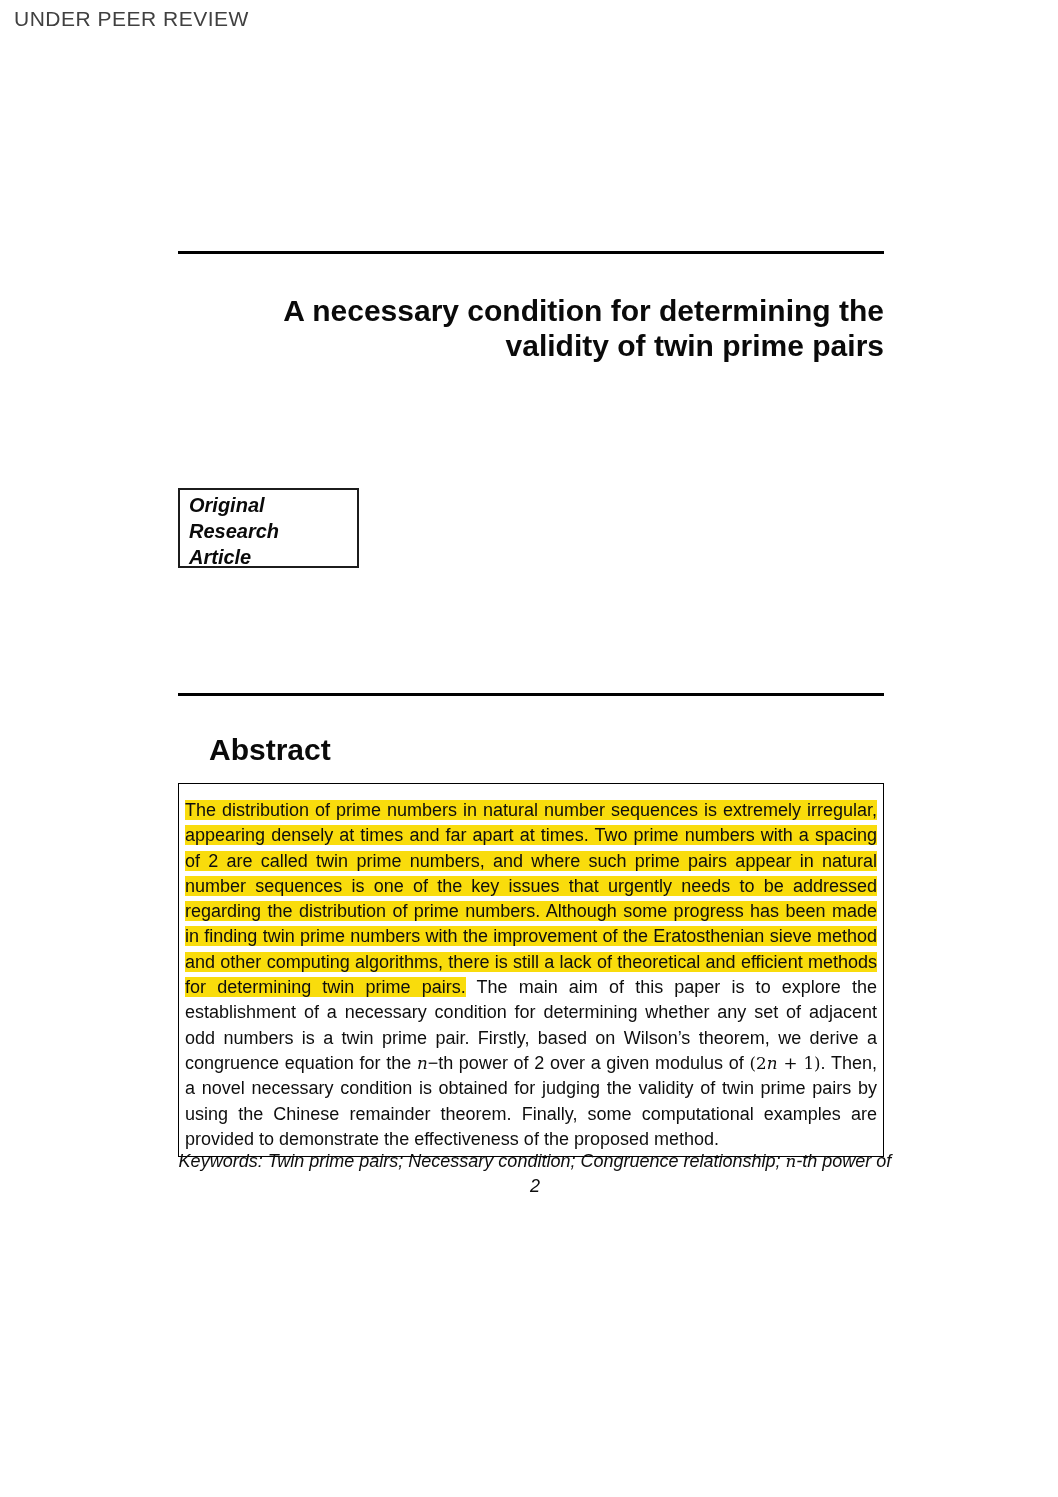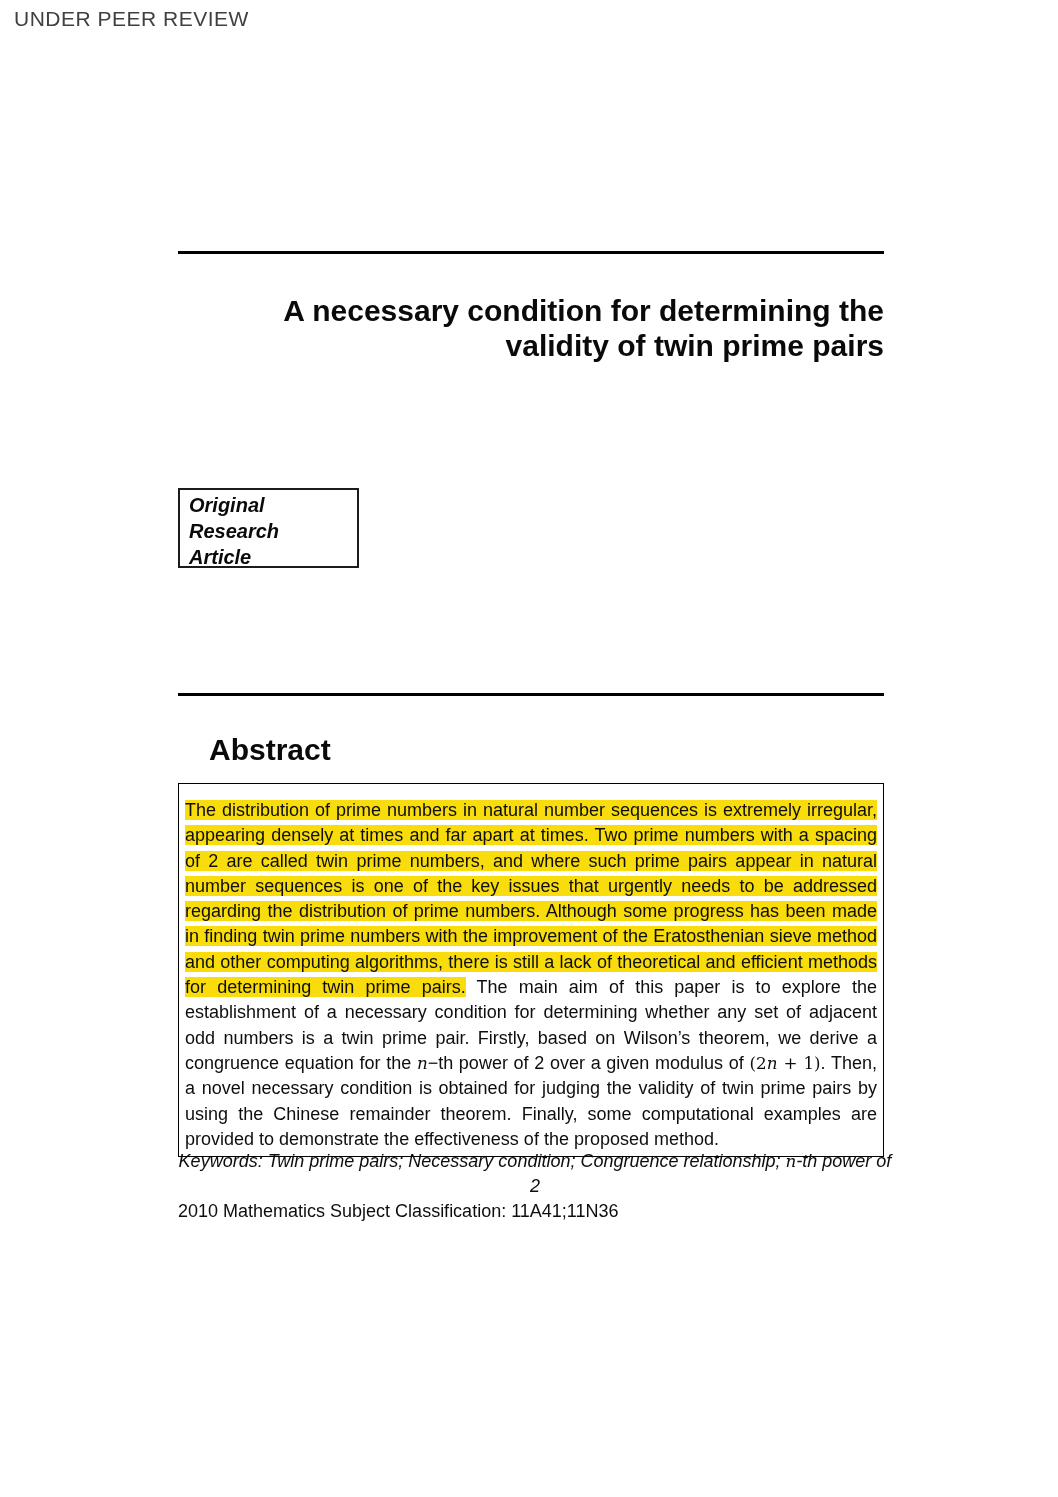--- a/index.html
+++ b/index.html
@@ -95,15 +95,14 @@
 
   <div class="abstract-box">
     <p class="abstract-text"><span class="hl" style="background-color: rgb(249, 220, 12);">The distribution of prime numbers in natural number sequences is extremely irregular, appearing densely at times and far apart at times. Two prime numbers with a spacing of 2 are called twin prime numbers, and where such prime pairs appear in natural number sequences is one of the key issues that urgently needs to be addressed regarding the distribution of prime numbers. Although some progress has been made in finding twin prime numbers with the improvement of the Eratosthenian sieve method and other computing algorithms, there is still a lack of theoretical and efficient methods for determining twin prime pairs.</span><span class="seg-normal"> The main aim of this paper is to explore the establishment of a necessary condition for determining whether any set of adjacent odd numbers is a twin prime pair. Firstly, based on Wilson’s theorem, we derive a congruence equation for the </span><span class="seg-math-var">n</span><span class="seg-normal">−th power of 2 over a given modulus of </span><span class="seg-math-serif">(2</span><span class="seg-math-var">n</span><span class="seg-math-serif"> + 1)</span><span class="seg-normal">. Then, a novel necessary condition is obtained for judging the validity of twin prime pairs by using the Chinese remainder theorem. Finally, some computational examples are provided to demonstrate the effectiveness of the proposed method.</span></p>
   </div>
 
   <div class="keywords">
     <div class="kw-line"><span class="seg-italic">Keywords: Twin prime pairs; Necessary condition; Congruence relationship; </span><span class="seg-math-var">n</span><span class="seg-italic">-th power of</span></div>
     <div class="kw-line">2</div>
   </div>
 
-  <div class="classification">2010 Mathematics Subject Classification: 11A41;11N36</div>
 
 </div>
 
 </body></html>

